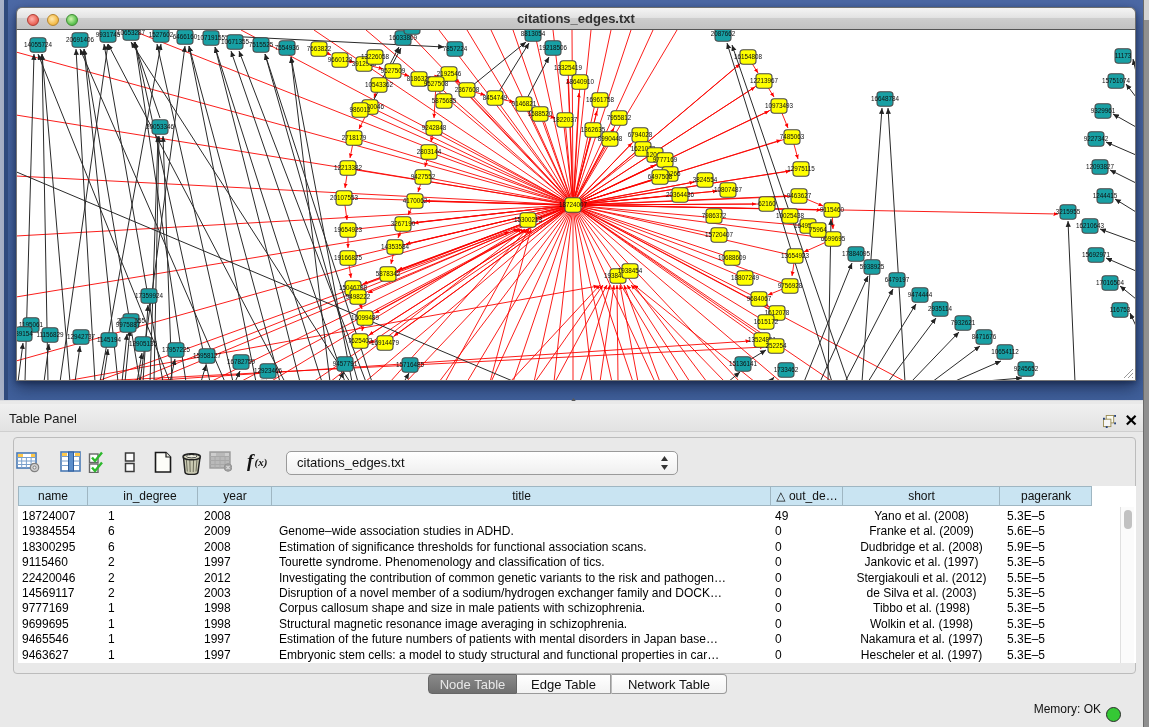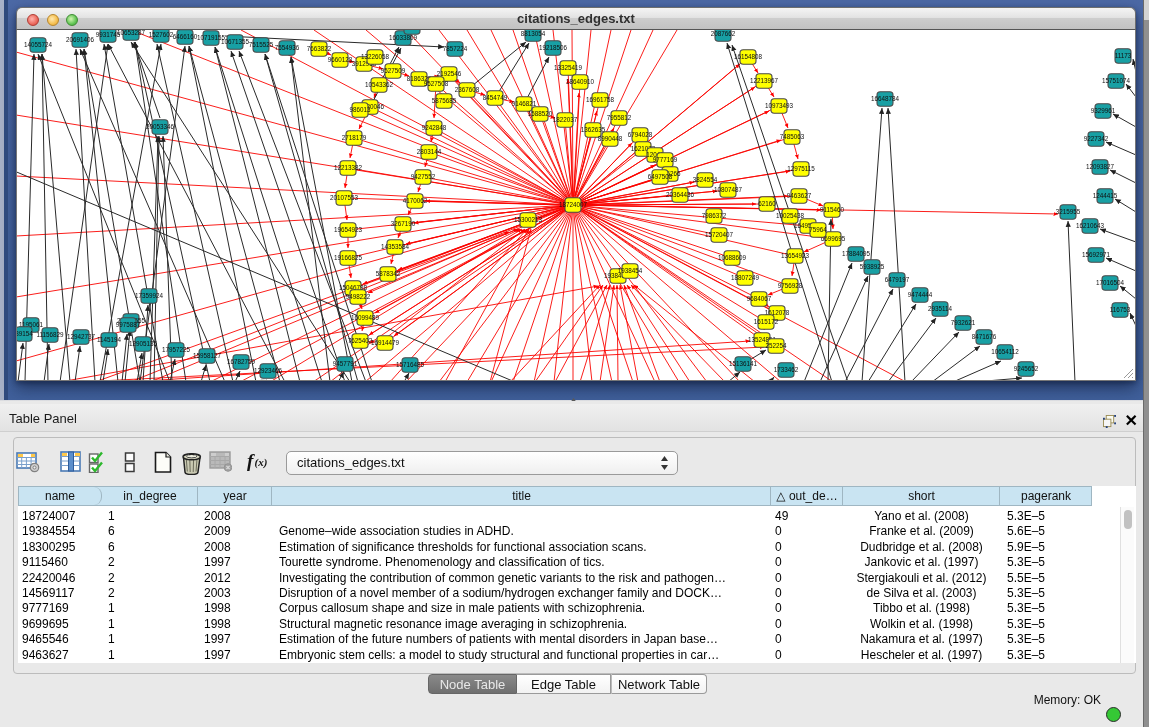--- a/index.html
+++ b/index.html
@@ -28,22 +28,22 @@
 #tbody{position:absolute;left:18px;top:85px;width:1118px;height:177px;background:#fff;overflow:hidden}
 .tr{position:absolute;left:0;width:1100px;height:15px}
 .c{position:absolute;font-size:12px;color:#000;white-space:nowrap;overflow:hidden}
 .cc{text-align:center}
 #vsb{position:absolute;left:1120px;top:106px;width:14px;height:156px;background:#fbfbfb;border-left:1px solid #e0e0e0}
 #vsbthumb{position:absolute;left:3px;top:3px;width:8px;height:19px;border-radius:4px;background:#c2c2c2}
 #tabs{position:absolute;left:428px;top:273px;height:20px}
 .tab{position:absolute;top:0;height:20px;font-size:13px;text-align:center;line-height:20px;border:1px solid #9a9a9a;background:linear-gradient(180deg,#ffffff,#f2f2f2);color:#111}
 #tab1{left:0;width:89px;border-radius:4px 0 0 4px;background:linear-gradient(180deg,#8a8a8a,#6f6f6f);color:#e8e8e8;border-color:#666}
 #tab2{left:89px;width:94px;border-left:none}
-#tab3{left:183px;width:96px;border-left:1px solid #bbb;border-radius:0 4px 4px 0}
-#mem{position:absolute;right:48px;top:292px;font-size:12px;color:#111}
+#tab3{left:183px;width:116px;border-left:1px solid #bbb;border-radius:0 4px 4px 0}
+#mem{position:absolute;right:48px;top:301px;font-size:12px;color:#111}
 #memdot{position:absolute;right:28px;top:306px;width:15px;height:15px;border-radius:50%;background:#35c835;border:1.5px solid #2a2a2a}
 #rightstrip{position:absolute;right:0;top:0;width:6px;height:727px;background:#8f8f8f;border-left:1px solid #6a6a6a}
 #rightstrip::before{content:"";position:absolute;left:0;top:0;width:6px;height:20px;background:#d3d3d3}
 #grip{position:absolute;left:569px;top:398px;width:9px;height:6px;background:#5a5a5a;clip-path:polygon(50% 0,100% 100%,65% 100%,50% 45%,35% 100%,0 100%)}
 #pfloat{position:absolute;right:33px;top:11px;width:13px;height:13px}
 #pclose{position:absolute;right:11px;top:7px;font-size:16px;font-weight:bold;color:#000}
 #wresize{position:absolute;right:1px;bottom:1px;width:12px;height:12px}
 </style></head>
 <body>
 <div id="app">
@@ -674,21 +674,21 @@
         </svg></div>
   <div class="tbicon" style="left:247px"><svg width="28" height="20" viewBox="0 0 28 20">
           <text x="0" y="16" font-family="Liberation Serif, serif" font-size="19" font-style="italic" font-weight="bold" fill="#111">f</text>
           <text x="7.5" y="15" font-family="Liberation Serif, serif" font-size="11" font-style="italic" font-weight="bold" fill="#111">(x)</text>
         </svg></div>
   <div id="combo">citations_edges.txt<span class="arr"><svg width="9" height="16" viewBox="0 0 9 16">
             <path d="M4.5 1 L8 6 H1 z" fill="#333"></path>
             <path d="M4.5 15 L8 10 H1 z" fill="#333"></path>
           </svg></span></div>
   <div id="thead">
-        <div class="hc" style="left:0px;width:83px;border-radius:8px;">name</div>
+        <div class="hc" style="left:0px;width:69px;">name</div>
         <div class="hc" style="left:84px;width:95px;">in_degree</div>
         <div class="hc" style="left:180px;width:73px;">year</div>
         <div class="hc" style="left:254px;width:498px;">title</div>
         <div class="hc" style="left:753px;width:71px;">△ out_de…</div>
         <div class="hc" style="left:825px;width:156px;">short</div>
         <div class="hc" style="left:982px;width:91px;">pagerank</div>
       </div>
   <div id="tbody">
         <div class="tr" style="top:23px">
           <div class="c" style="left:4px;width:78px">18724007</div>

